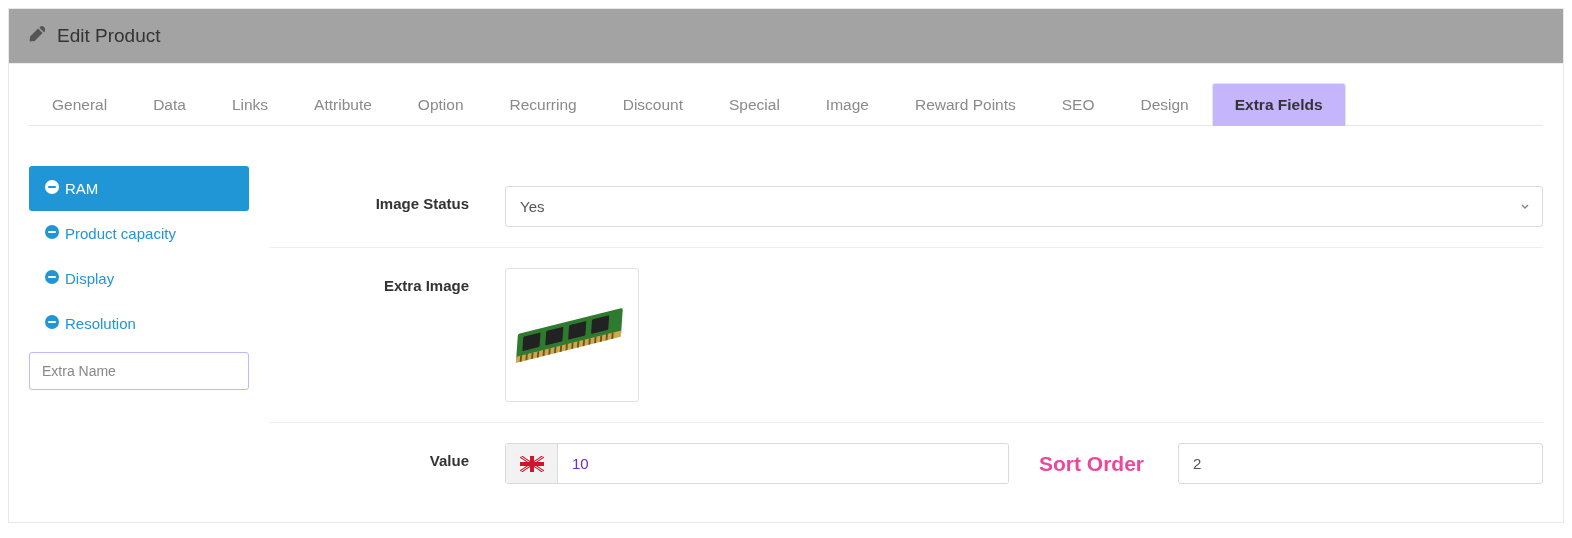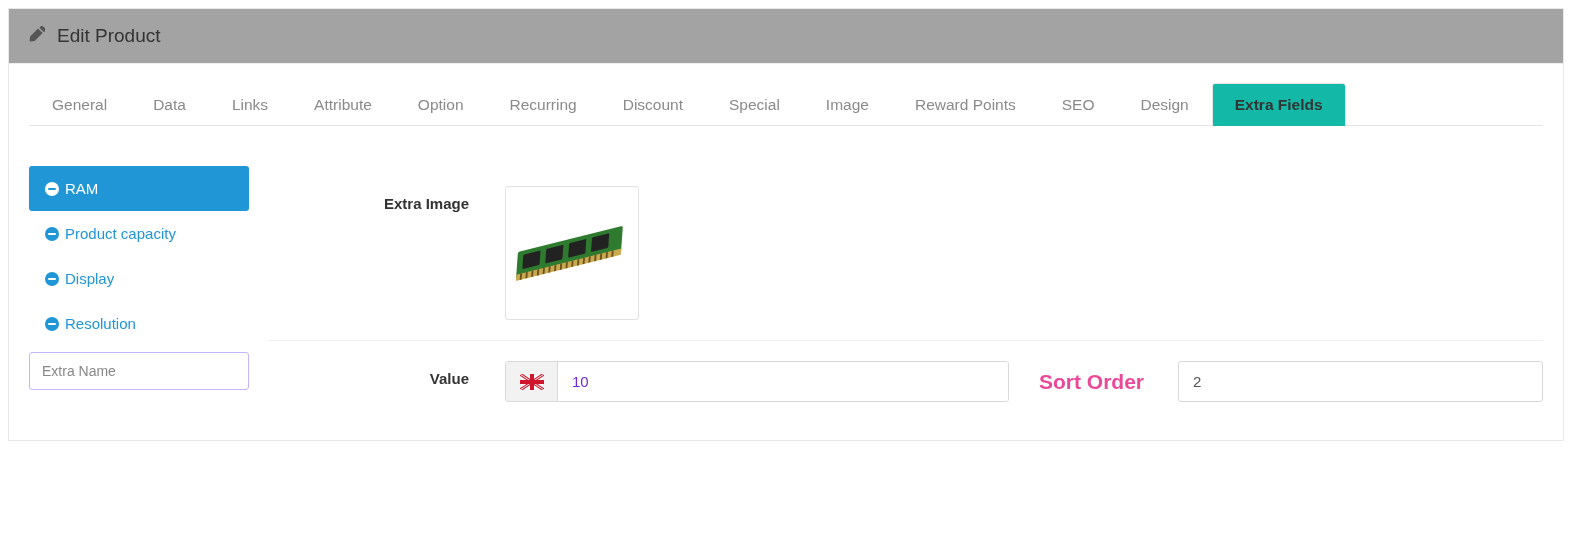--- a/index.html
+++ b/index.html
@@ -45,21 +45,21 @@
     font-size: 15.5px;
     border: 1px solid transparent;
     border-bottom: none;
     position: relative;
     top: 1px;
     cursor: pointer;
   }
   .nav-tabs li.active a {
     color: #333;
     font-weight: 700;
-    background: #14b8a6;
+    background: #c4b5fd;
     border-color: #e6e6e6;
     border-bottom-color: #fff;
     border-radius: 3px 3px 0 0;
   }
 
   .content-row {
     display: flex;
     gap: 20px;
     margin-top: 40px;
   }
@@ -68,21 +68,21 @@
     flex: 0 0 220px;
   }
   .nav-pills {
     list-style: none;
     margin: 0;
     padding: 0;
   }
   .nav-pills li { }
   .nav-pills a {
     display: flex;
-    align-items: center;
+    align-items: flex-start;
     gap: 6px;
     padding: 14px 16px;
     color: #2196d6;
     text-decoration: none;
     font-size: 15px;
     border-radius: 3px;
     cursor: pointer;
   }
   .nav-pills li.active a {
     background: #2196d6;
@@ -310,20 +310,35 @@
                 <span class="minus-circ"></span>
                 <span>Resolution</span>
               </a>
             </li>
           </ul>
         <input class="extra-name-input" placeholder="Extra Name" style="">
       </div>
 
       <div class="main">
 
+        <div class="form-row">
+          <div class="form-label">Image Status</div>
+          <div class="form-control-wrap">
+            <div class="select">
+              <select>
+                <option>Yes</option>
+              </select>
+              <span class="chev">
+                <svg width="12" height="12" viewBox="0 0 24 24" fill="none" stroke="currentColor" stroke-width="3">
+                    <polyline points="6 9 12 15 18 9"></polyline>
+                  </svg>
+              </span>
+            </div>
+          </div>
+        </div>
 
         <div class="form-row">
           <div class="form-label">Extra Image</div>
           <div class="form-control-wrap">
             <div class="image-thumb">
               <span>
                 <svg width="118" height="60" viewBox="0 0 120 60">
                   <g transform="translate(5,30) rotate(-14) skewX(-18)">
                     <rect x="0" y="0" width="110" height="26" rx="2" fill="#2e7a2e"></rect>
                     <rect x="6" y="4" width="18" height="14" rx="1" fill="#222"></rect>

